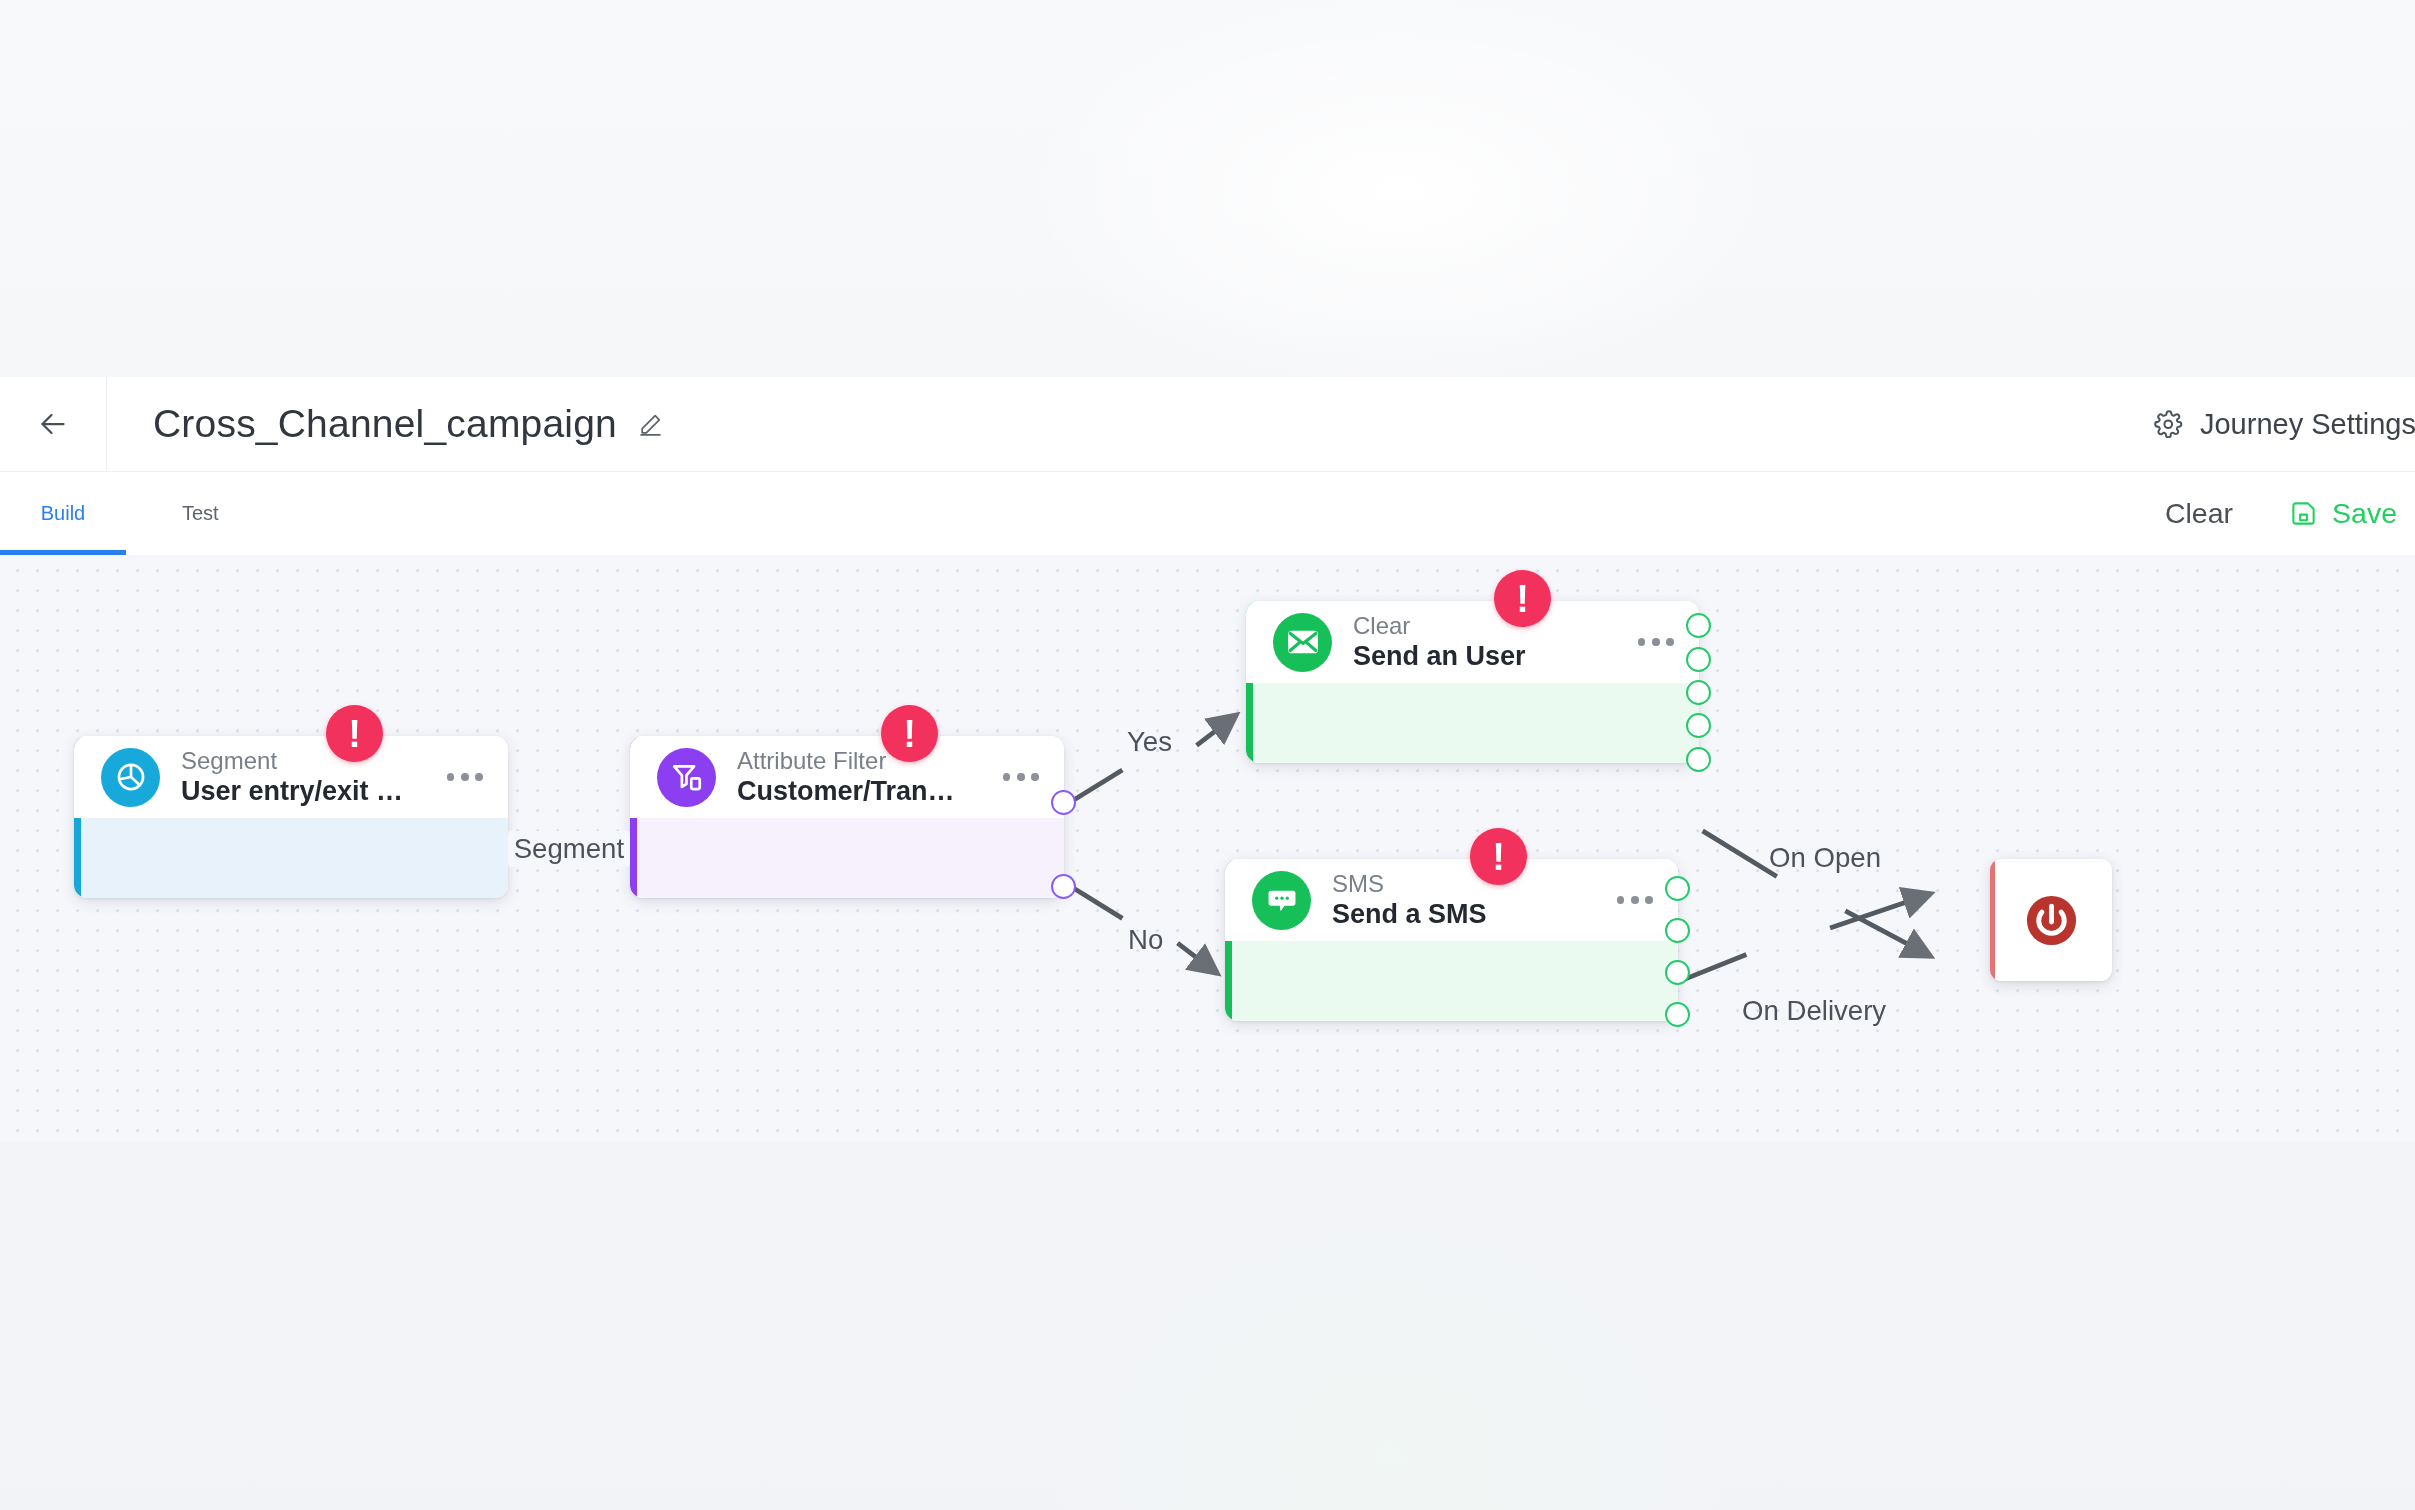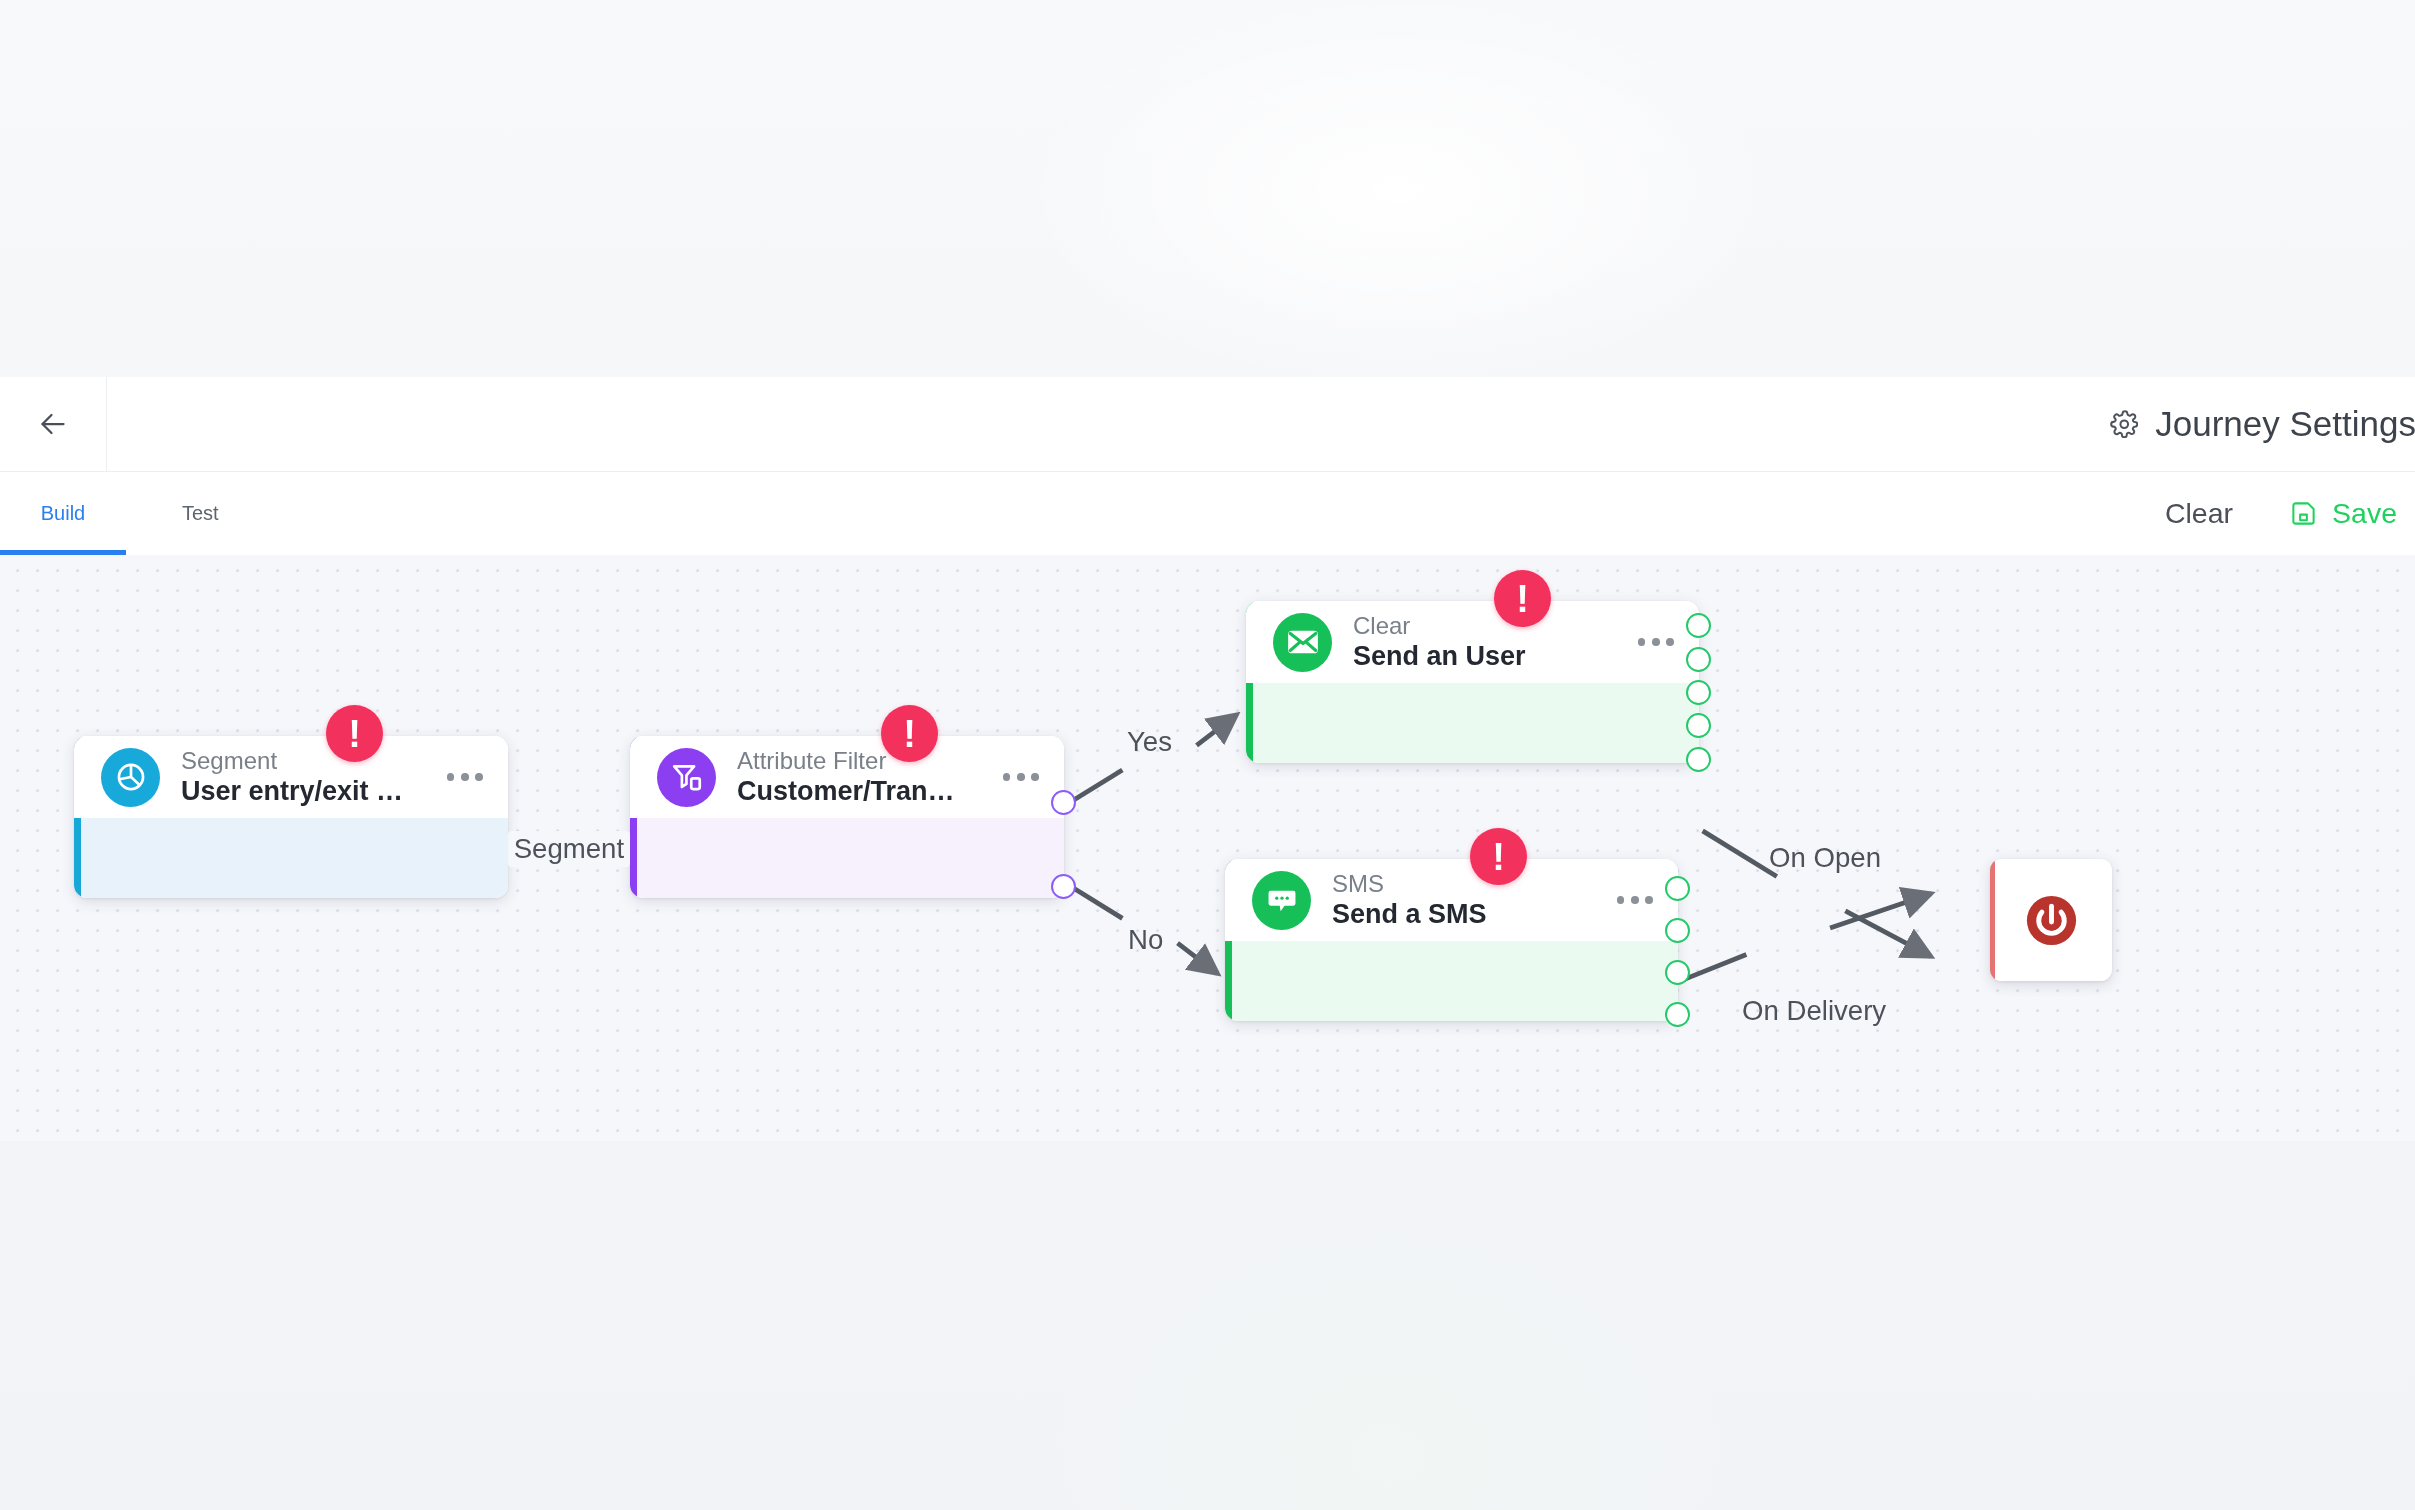--- a/index.html
+++ b/index.html
@@ -44,21 +44,21 @@
   .page-title {
     font-size: 39px; color: #31363f; letter-spacing: 0.2px; font-weight: 400;
     white-space: nowrap;
   }
   .edit-pencil { width: 25px; height: 25px; color: #5c626b; cursor: pointer; }
   .header-right {
     margin-left: auto; display: flex; align-items: center; gap: 17px;
     padding-right: 0px; white-space: nowrap; overflow: hidden;
   }
   .gear-icon { width: 28.5px; height: 28.5px; color: #4d535b; flex: none; }
-  .journey-settings-label { font-size: 35px; color: #3d434b; }
+  .journey-settings-label { font-size: 29px; color: #3d434b; }
 
   
   .tabbar {
     position: absolute; left: 0; top: 472px; width: 2416px; height: 84px;
     background: #ffffff; border-bottom: 1px solid #e9ebee;
     display: flex; align-items: center;
   }
   .tab {
     position: relative; height: 84px; display: flex; align-items: center;
     font-size: 20px; color: #5f656d; cursor: pointer;
@@ -180,20 +180,27 @@
 
   <div class="app-header">
 
     <div class="back-cell">
       <svg class="back-arrow" viewBox="0 0 24 24" fill="none" stroke="currentColor" stroke-width="1.5" stroke-linecap="round" stroke-linejoin="round">
         <path d="M19 12H5"></path>
           <path d="M11 18l-6-6 6-6"></path>
       </svg>
     </div>
 
+    <div class="title-wrap">
+      <span class="page-title">Cross_Channel_campaign</span>
+      <svg class="edit-pencil" viewBox="0 0 24 24" fill="none" stroke="currentColor" stroke-width="1.6" stroke-linecap="round" stroke-linejoin="round">
+        <path d="M16.5 3.5l4 4L8 20H4v-4z"></path>
+          <path d="M3 22h18"></path>
+      </svg>
+    </div>
 
     <div class="header-right">
       <svg class="gear-icon" viewBox="0 0 24 24" fill="none" stroke="currentColor" stroke-width="1.7" stroke-linecap="round" stroke-linejoin="round">
         <circle cx="12" cy="12" r="3.2"></circle>
         <path d="M19.4 15a1.65 1.65 0 0 0 .33 1.82l.06.06a2 2 0 1 1-2.83 2.83l-.06-.06a1.65 1.65 0 0 0-1.82-.33 1.65 1.65 0 0 0-1 1.51V21a2 2 0 1 1-4 0v-.09A1.65 1.65 0 0 0 9 19.4a1.65 1.65 0 0 0-1.82.33l-.06.06a2 2 0 1 1-2.83-2.83l.06-.06A1.65 1.65 0 0 0 4.6 15a1.65 1.65 0 0 0-1.51-1H3a2 2 0 1 1 0-4h.09A1.65 1.65 0 0 0 4.6 9a1.65 1.65 0 0 0-.33-1.82l-.06-.06a2 2 0 1 1 2.83-2.83l.06.06A1.65 1.65 0 0 0 9 4.6h.09A1.65 1.65 0 0 0 10.6 3.09V3a2 2 0 1 1 4 0v.09A1.65 1.65 0 0 0 16 4.6a1.65 1.65 0 0 0 1.82-.33l.06-.06a2 2 0 1 1 2.83 2.83l-.06.06A1.65 1.65 0 0 0 19.4 9v.09a1.65 1.65 0 0 0 1.51 1H21a2 2 0 1 1 0 4h-.09a1.65 1.65 0 0 0-1.51 1z"></path>
       </svg>
       <span class="journey-settings-label">Journey Settings</span>
     </div>
   </div>
 

